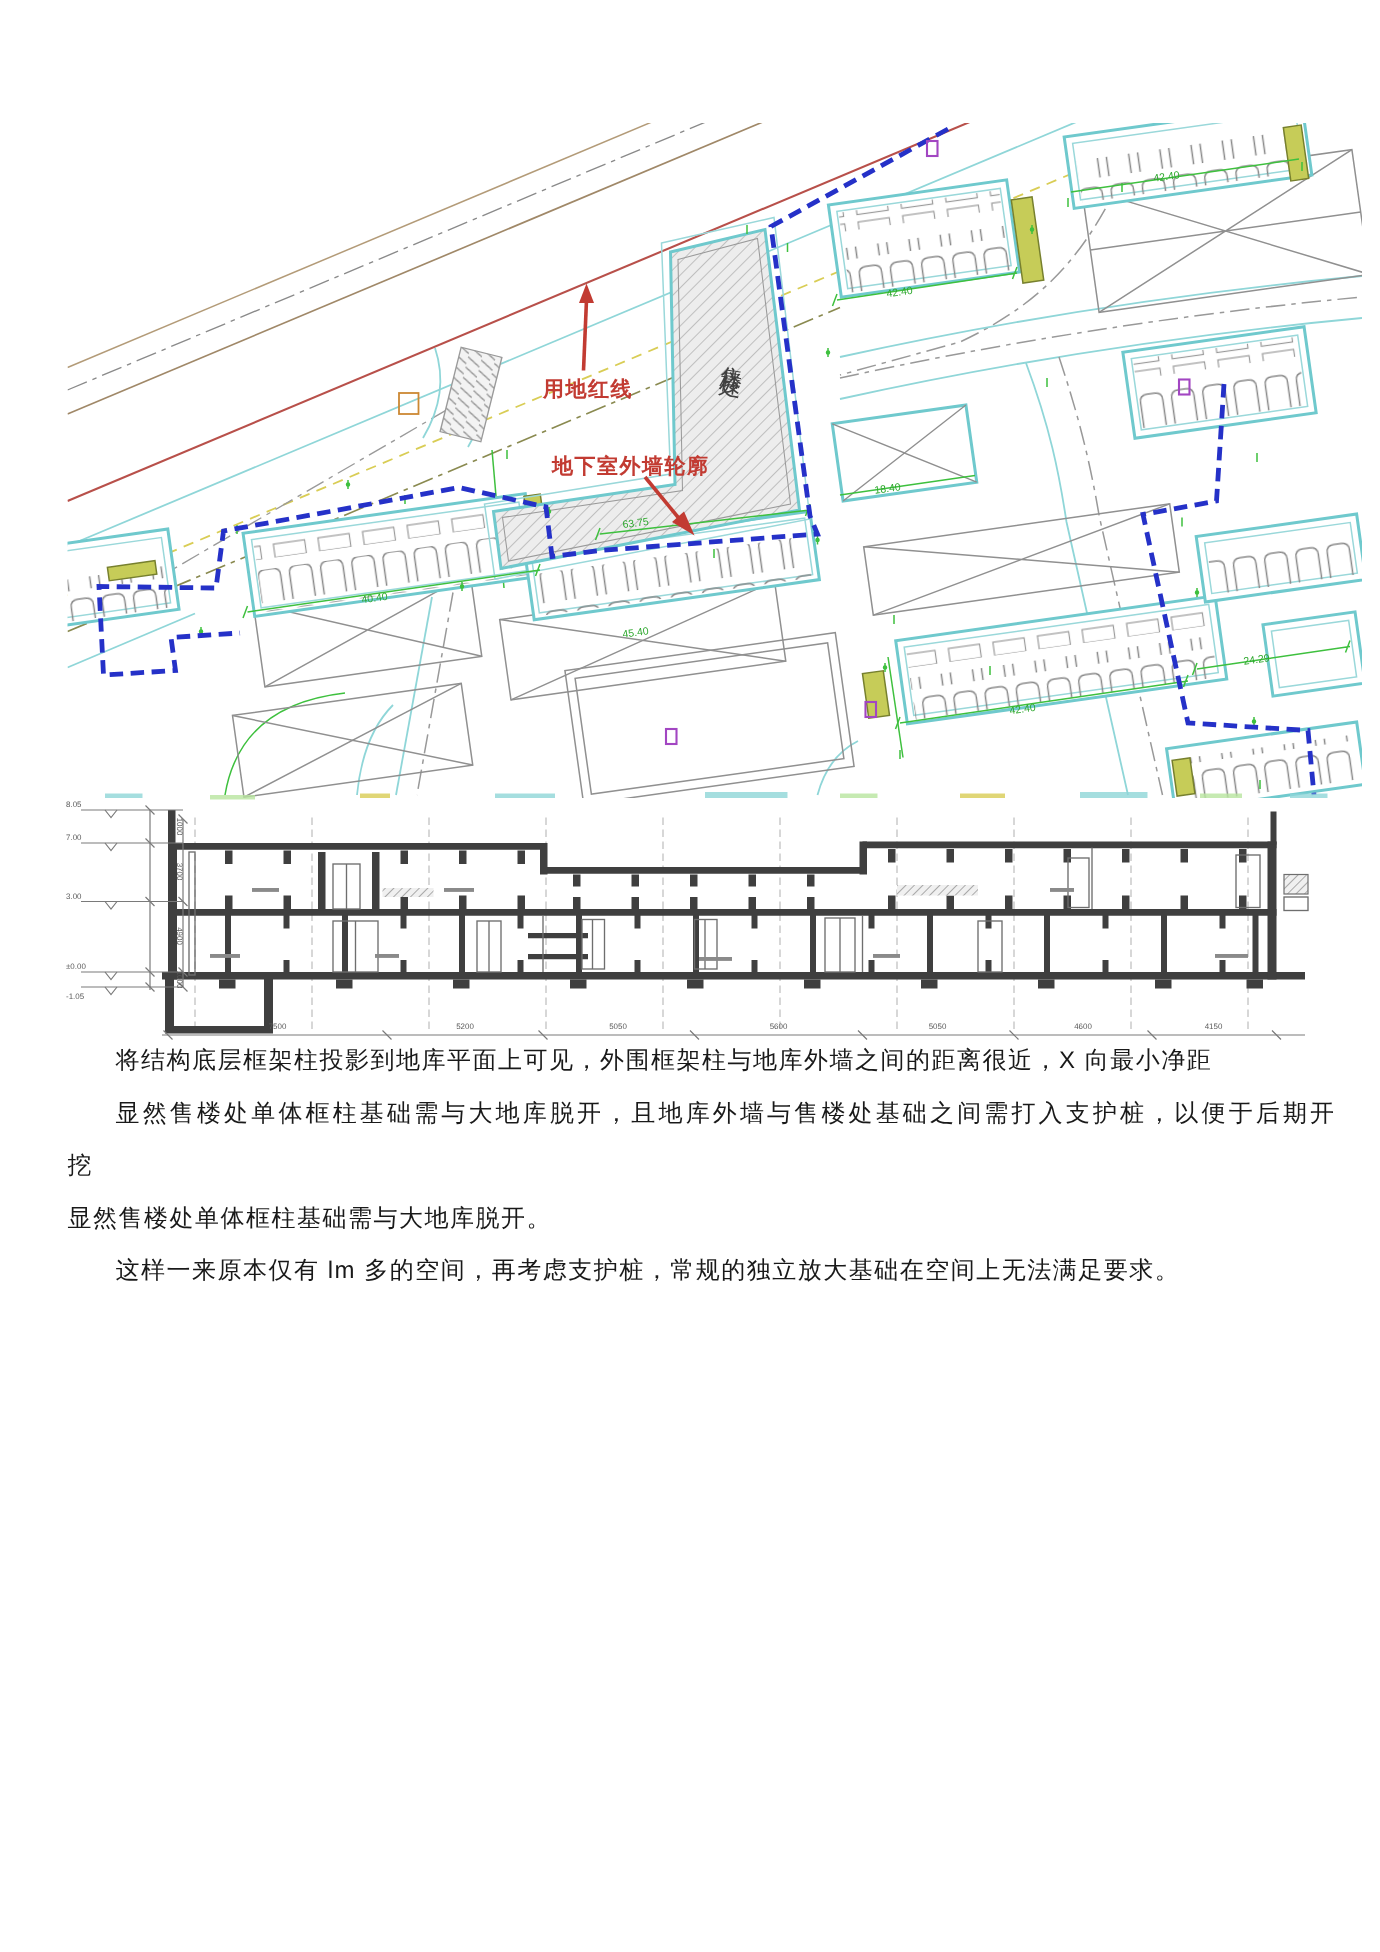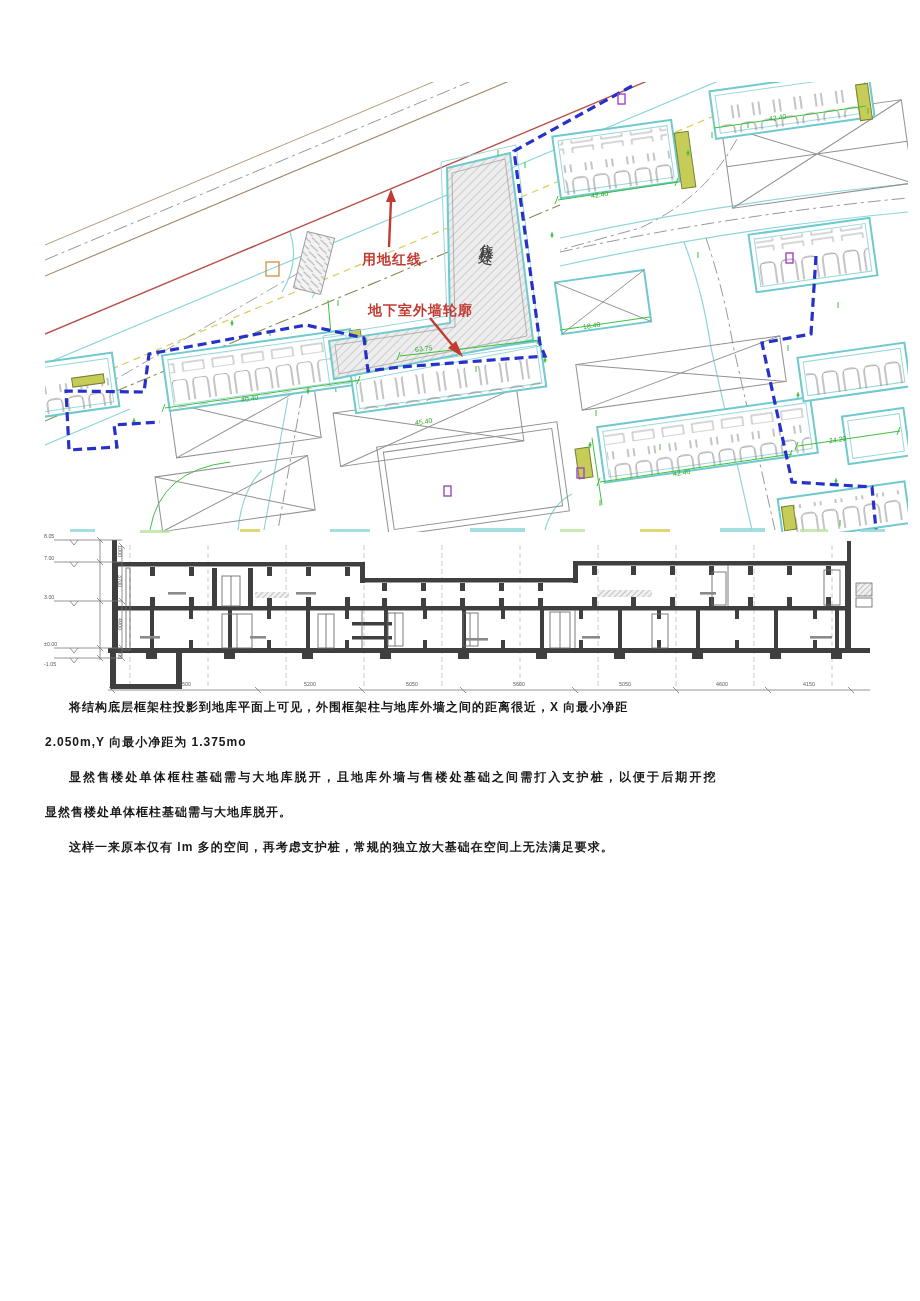--- a/index.html
+++ b/index.html
@@ -23,21 +23,21 @@
   .vlabel{writing-mode:vertical-rl;font-size:15px;fill:#3f3f3f;letter-spacing:3px;}
   
   .dk{fill:#3f3f3f;stroke:none;}
   .thin{stroke:#6e6e6e;stroke-width:0.9;fill:none;}
   .grid{stroke:#bcbcbc;stroke-width:0.8;fill:none;stroke-dasharray:5 3;}
   .dimln{stroke:#7a7a7a;stroke-width:0.8;fill:none;}
   .dims{fill:#5a5a5a;font-size:5.3px;text-anchor:middle;}
   .elev{fill:#5a5a5a;font-size:5.3px;}
   .lblbar{fill:#8a8a8a;}
   
-  .doc-text{position:absolute;left:45px;top:690px;width:862px;font-size:12px;line-height:35px;color:#191919;letter-spacing:1px;text-align:left;font-weight:bold;}
+  .doc-text{position:absolute;left:45px;top:690px;width:862px;font-size:16px;line-height:35px;color:#191919;letter-spacing:1px;text-align:left;}
   .doc-text p{margin:0;padding:0;white-space:nowrap;}
   .doc-text p.wrapok{white-space:normal;}
   .indent{text-indent:2em;}
   .stretch{letter-spacing:2.1px;}
 </style>
 </head>
 <body>
 
 <div class="fig" style="left:45px;top:82px;width:863px;height:450px;">
 <svg viewBox="45 82 863 450" preserveAspectRatio="none">
@@ -356,17 +356,16 @@
     <text class="dims" x="519" y="686">5600</text>
     <text class="dims" x="625" y="686">5050</text>
     <text class="dims" x="722" y="686">4600</text>
     <text class="dims" x="809" y="686">4150</text>
   </g>
 </svg>
 </div>
 
 <div class="doc-text">
   <p class="indent wrapok">将结构底层框架柱投影到地库平面上可见，外围框架柱与地库外墙之间的距离很近，X 向最小净距</p>
-  <p>2.050m,Y 向最小净距为 1.375mo</p>
   <p class="indent stretch wrapok">显然售楼处单体框柱基础需与大地库脱开，且地库外墙与售楼处基础之间需打入支护桩，以便于后期开挖</p>
   <p>显然售楼处单体框柱基础需与大地库脱开。</p>
   <p class="indent wrapok">这样一来原本仅有 lm 多的空间，再考虑支护桩，常规的独立放大基础在空间上无法满足要求。</p>
 </div>
 
 </body></html>

